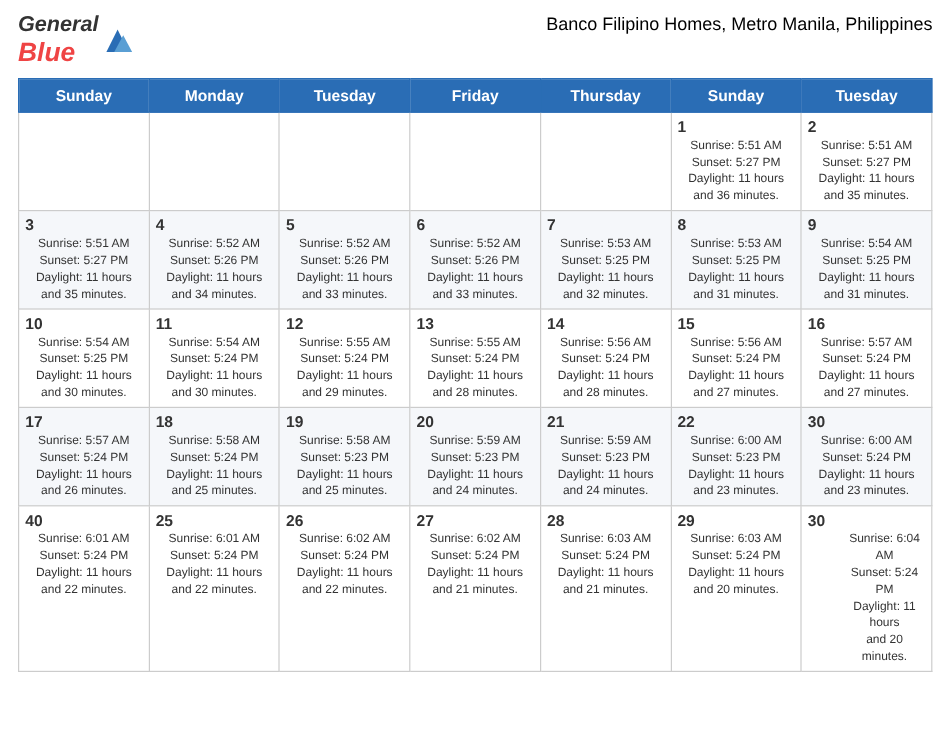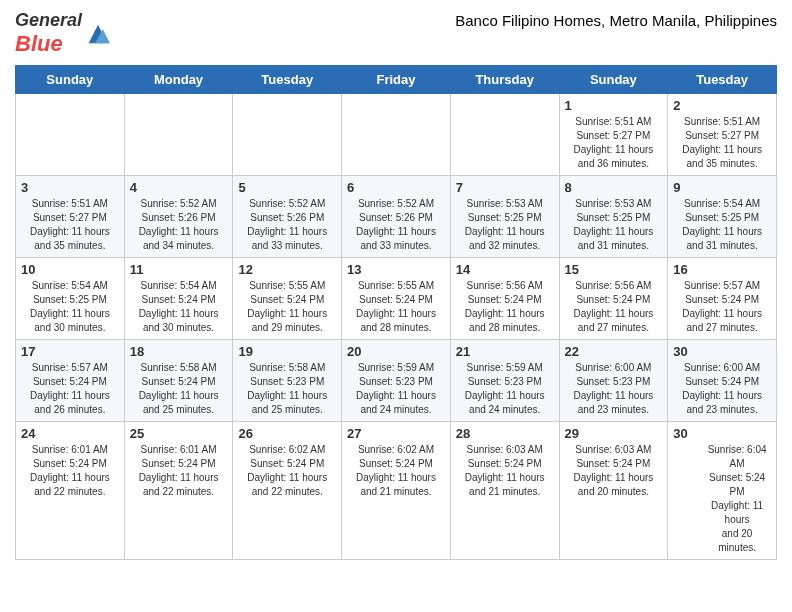--- a/index.html
+++ b/index.html
@@ -294,21 +294,21 @@
         <td>
           <span class="day-number">30</span>
           <div class="day-info" style="white-space: pre-line;">Sunrise: 6:00 AM
 Sunset: 5:24 PM
 Daylight: 11 hours
 and 23 minutes.</div>
         </td>
       </tr>
       <tr>
         <td>
-          <span class="day-number">24</span>
+          <span class="day-number">40</span>
           <div class="day-info" style="white-space: pre-line;">Sunrise: 6:01 AM
 Sunset: 5:24 PM
 Daylight: 11 hours
 and 22 minutes.</div>
         </td>
         <td>
           <span class="day-number">25</span>
           <div class="day-info" style="white-space: pre-line;">Sunrise: 6:01 AM
 Sunset: 5:24 PM
 Daylight: 11 hours

